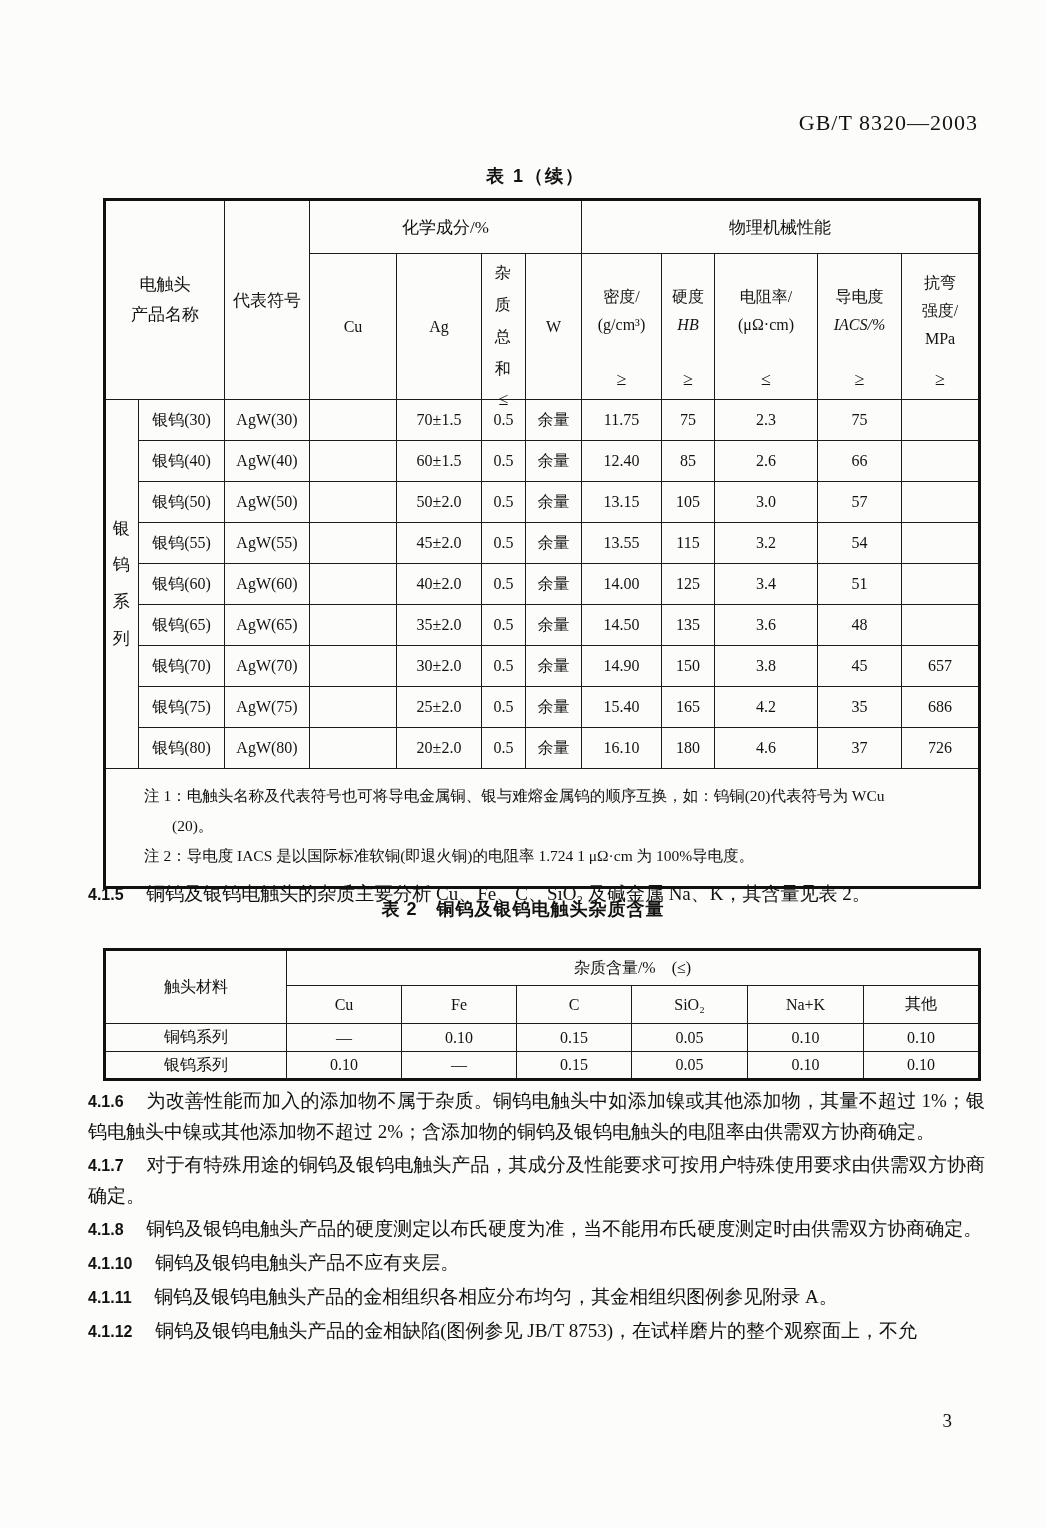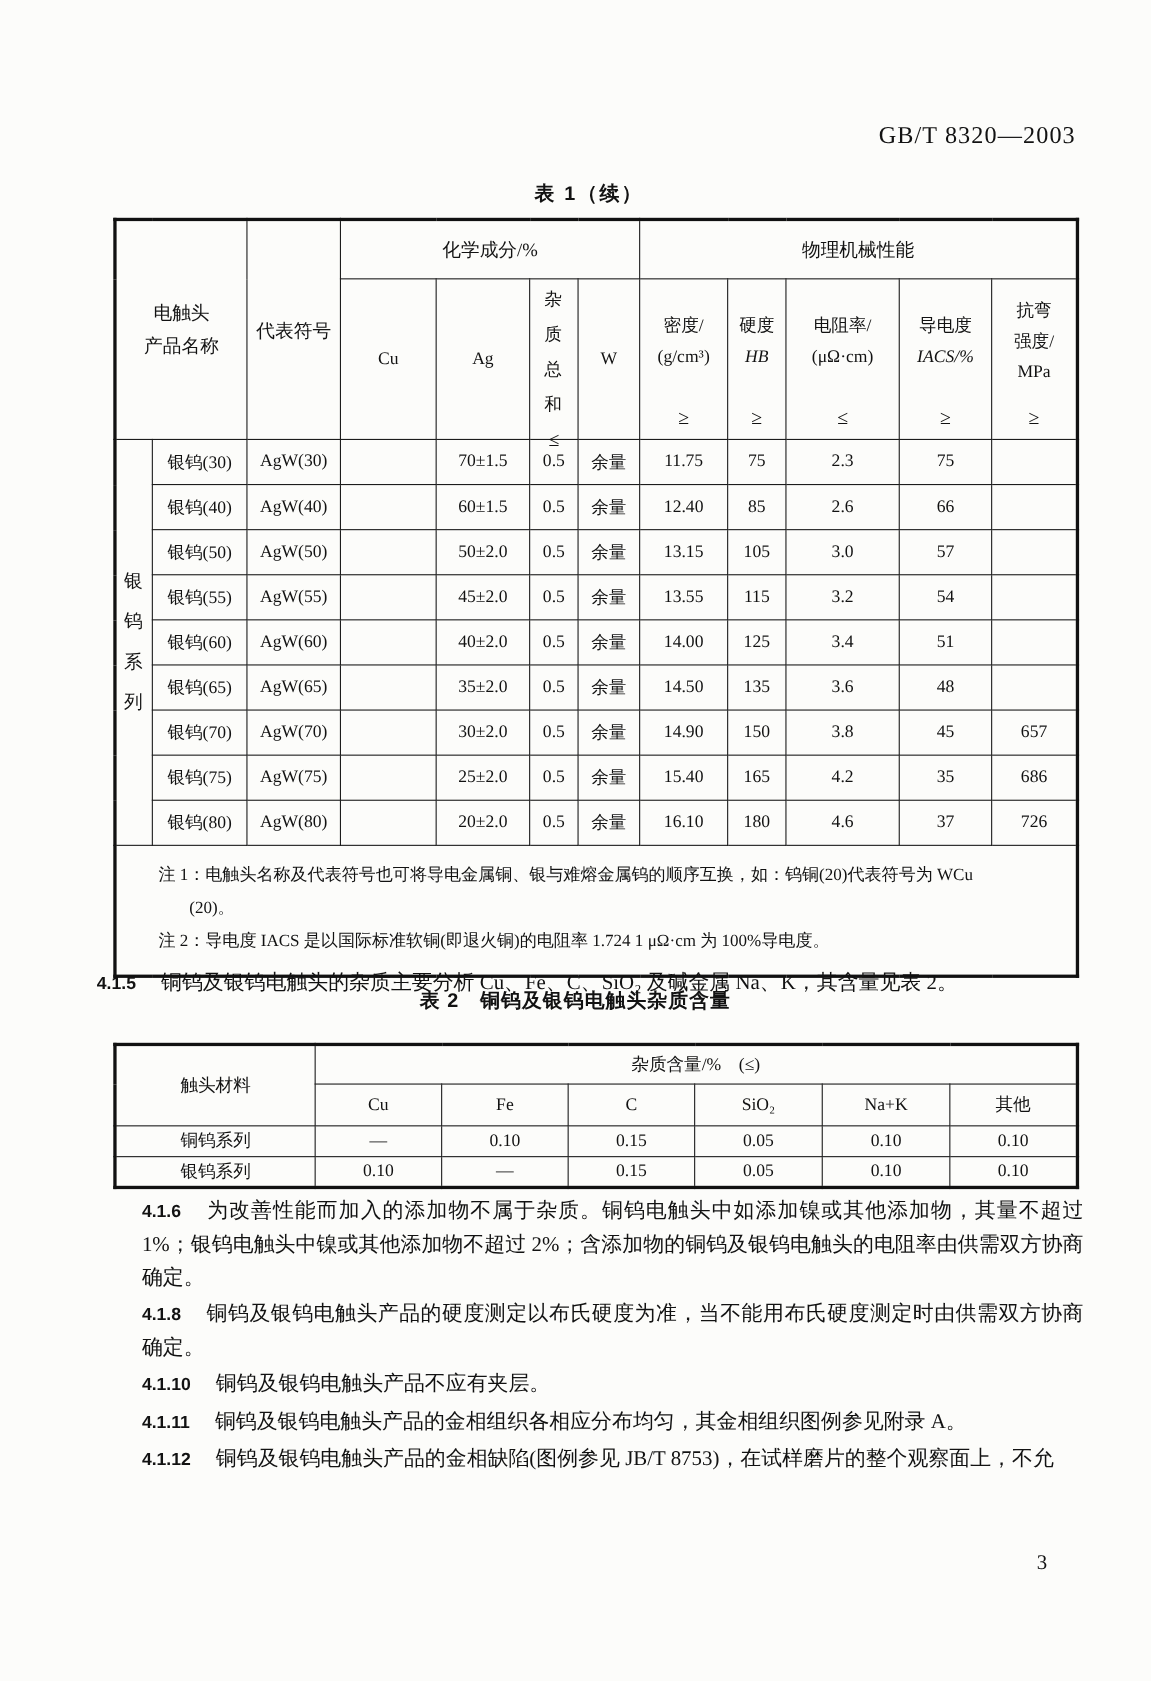--- a/index.html
+++ b/index.html
@@ -80,21 +80,21 @@
   .t2 { top:948px; }
   .t2 tr.r1 { height:36px; }
   .t2 tr.r2 { height:38px; }
   .t2 tr.r3 { height:28px; font-size:16px; }
 
   
   .paras {
     position:absolute; top:1086px; left:88px; width:897px;
     font-size:19px; line-height:30px; text-align:justify;
   }
-  .para { margin-bottom:3px;margin-left:41px; }
+  .para { margin-bottom:3px; }
   .sec-num {
     font-family:"Liberation Sans","DejaVu Sans",sans-serif;
     font-weight:bold; font-size:16px; margin-right:18px; white-space:nowrap;
   }
 
   
   .page-number {
     position:absolute; top:1410px; left:0; width:952px;
     text-align:right; font-size:19px;
   }
@@ -364,20 +364,24 @@
     </tr>
   </tbody>
     </table>
 
   <div class="paras">
     <p class="para">
       <span class="sec-num">4.1.6</span>
       <span class="sec-text">为改善性能而加入的添加物不属于杂质。铜钨电触头中如添加镍或其他添加物，其量不超过 1%；银钨电触头中镍或其他添加物不超过 2%；含添加物的铜钨及银钨电触头的电阻率由供需双方协商确定。</span>
     </p>
     <p class="para">
+      <span class="sec-num">4.1.7</span>
+      <span class="sec-text">对于有特殊用途的铜钨及银钨电触头产品，其成分及性能要求可按用户特殊使用要求由供需双方协商确定。</span>
+    </p>
+    <p class="para">
       <span class="sec-num">4.1.8</span>
       <span class="sec-text">铜钨及银钨电触头产品的硬度测定以布氏硬度为准，当不能用布氏硬度测定时由供需双方协商确定。</span>
     </p>
     <p class="para">
       <span class="sec-num">4.1.10</span>
       <span class="sec-text">铜钨及银钨电触头产品不应有夹层。</span>
     </p>
     <p class="para">
       <span class="sec-num">4.1.11</span>
       <span class="sec-text">铜钨及银钨电触头产品的金相组织各相应分布均匀，其金相组织图例参见附录 A。</span>

